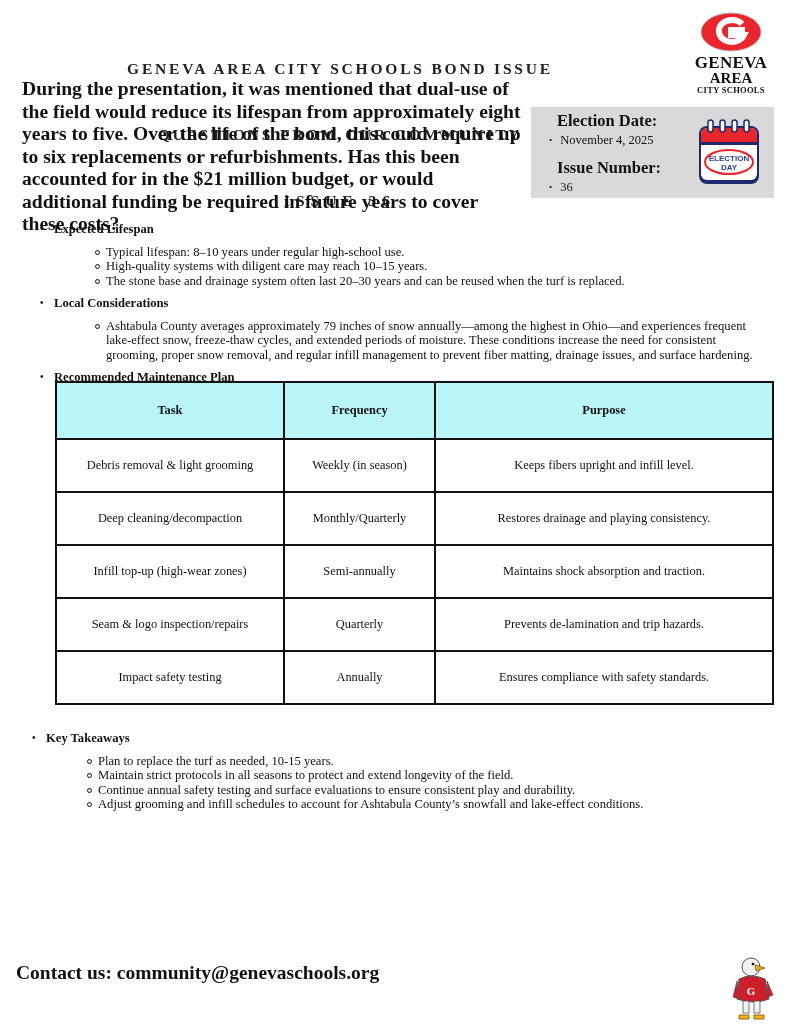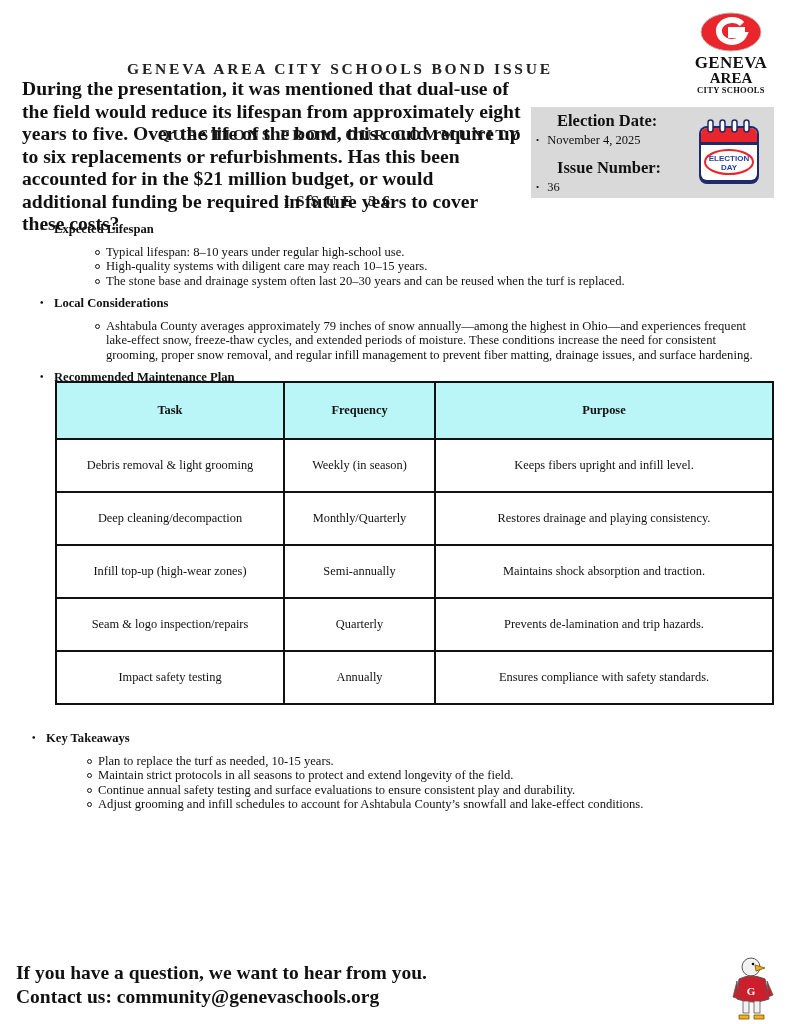--- a/index.html
+++ b/index.html
@@ -8,21 +8,21 @@
   .header .line { font-weight:bold; font-size:15.5px; letter-spacing:2.8px; line-height:18px; color:#222;margin-top:48px; }
   .header .issue { letter-spacing:6px; }
   .logo { position:absolute; left:686px; top:12px; width:90px; text-align:center; }
   .logo svg { display:block; margin:0 auto; }
   .logo .l1 { font-weight:bold; font-size:17px; line-height:16px; margin-top:3px; letter-spacing:0.3px; }
   .logo .l2 { font-weight:bold; font-size:15px; line-height:14px; }
   .logo .l3 { font-weight:bold; font-size:8.5px; line-height:11px; letter-spacing:0.3px; }
   .question { position:absolute; left:22px; top:78px; width:500px; font-weight:bold; font-size:19.6px; line-height:22.5px; }
   .infobox { position:absolute; left:531px; top:107px; width:243px; height:91px; background:#d9d9d9; }
   .infobox .lbl { position:absolute; left:14px; font-weight:bold; font-size:16.5px;margin-left:12px; }
-  .infobox .val { position:absolute; left:5px; font-size:12.5px; }
+  .infobox .val { position:absolute; left:18px; font-size:12.5px; }
   .infobox .val::before { content:"\2022"; font-size:9px; margin-right:8px; vertical-align:1px; }
   .cal { position:absolute; left:165px; top:11px; }
   .intro { position:absolute; left:22px; top:214px; width:760px; font-size:12.6px; line-height:14.5px; }
   ul { margin:8px; padding:0; list-style:none; }
   .l1item { position:relative; padding-left:24px; font-weight:bold; }
   .l1item::before { content:"\2022"; position:absolute; left:10px; top:0; font-size:10px; }
   .l2item { position:relative; padding-left:44px; font-weight:normal; }
   .l2item::before { content:""; position:absolute; left:33px; top:5px; width:3px; height:3px; border:1px solid #111; border-radius:50%; }
   table.plan { position:absolute; left:55px; top:381px; width:719px; border-collapse:collapse; font-size:12.4px; }
   table.plan th, table.plan td { border:2px solid #111; text-align:center; height:43px; padding:4px 6px; }
@@ -146,21 +146,20 @@
         <li class="l2item">Plan to replace the turf as needed, 10-15 years.</li>
         <li class="l2item">Maintain strict protocols in all seasons to protect and extend longevity of the field.</li>
         <li class="l2item">Continue annual safety testing and surface evaluations to ensure consistent play and durability.</li>
         <li class="l2item">Adjust grooming and infill schedules to account for Ashtabula County’s snowfall and lake-effect conditions.</li>
       </ul>
     </li>
   </ul>
 </div>
 
 <div class="contact">
-  <div>If you have a question, we want to hear from you.</div>
   <div><span>Contact us: </span><span>community@genevaschools.org</span></div>
 </div>
 
 <svg class="mascot" width="48" height="66" viewBox="0 0 48 66">
   <ellipse cx="22" cy="12" rx="9" ry="9" fill="#f2f2f2" stroke="#555" stroke-width="1"></ellipse>
   <path d="M26 10 l10 3 l-9 3 z" fill="#f2b21b" stroke="#7a5200" stroke-width="0.8"></path>
   <circle cx="24" cy="9" r="1.3" fill="#000"></circle>
   <path d="M10 24 q12 -6 26 0 l4 20 q-16 6 -32 0 z" fill="#cc1f2b" stroke="#555" stroke-width="1"></path>
   <path d="M8 26 l-4 16 l6 2 z" fill="#cc1f2b" stroke="#555" stroke-width="0.8"></path>
   <path d="M38 26 l6 14 l-5 2 z" fill="#cc1f2b" stroke="#555" stroke-width="0.8"></path>

